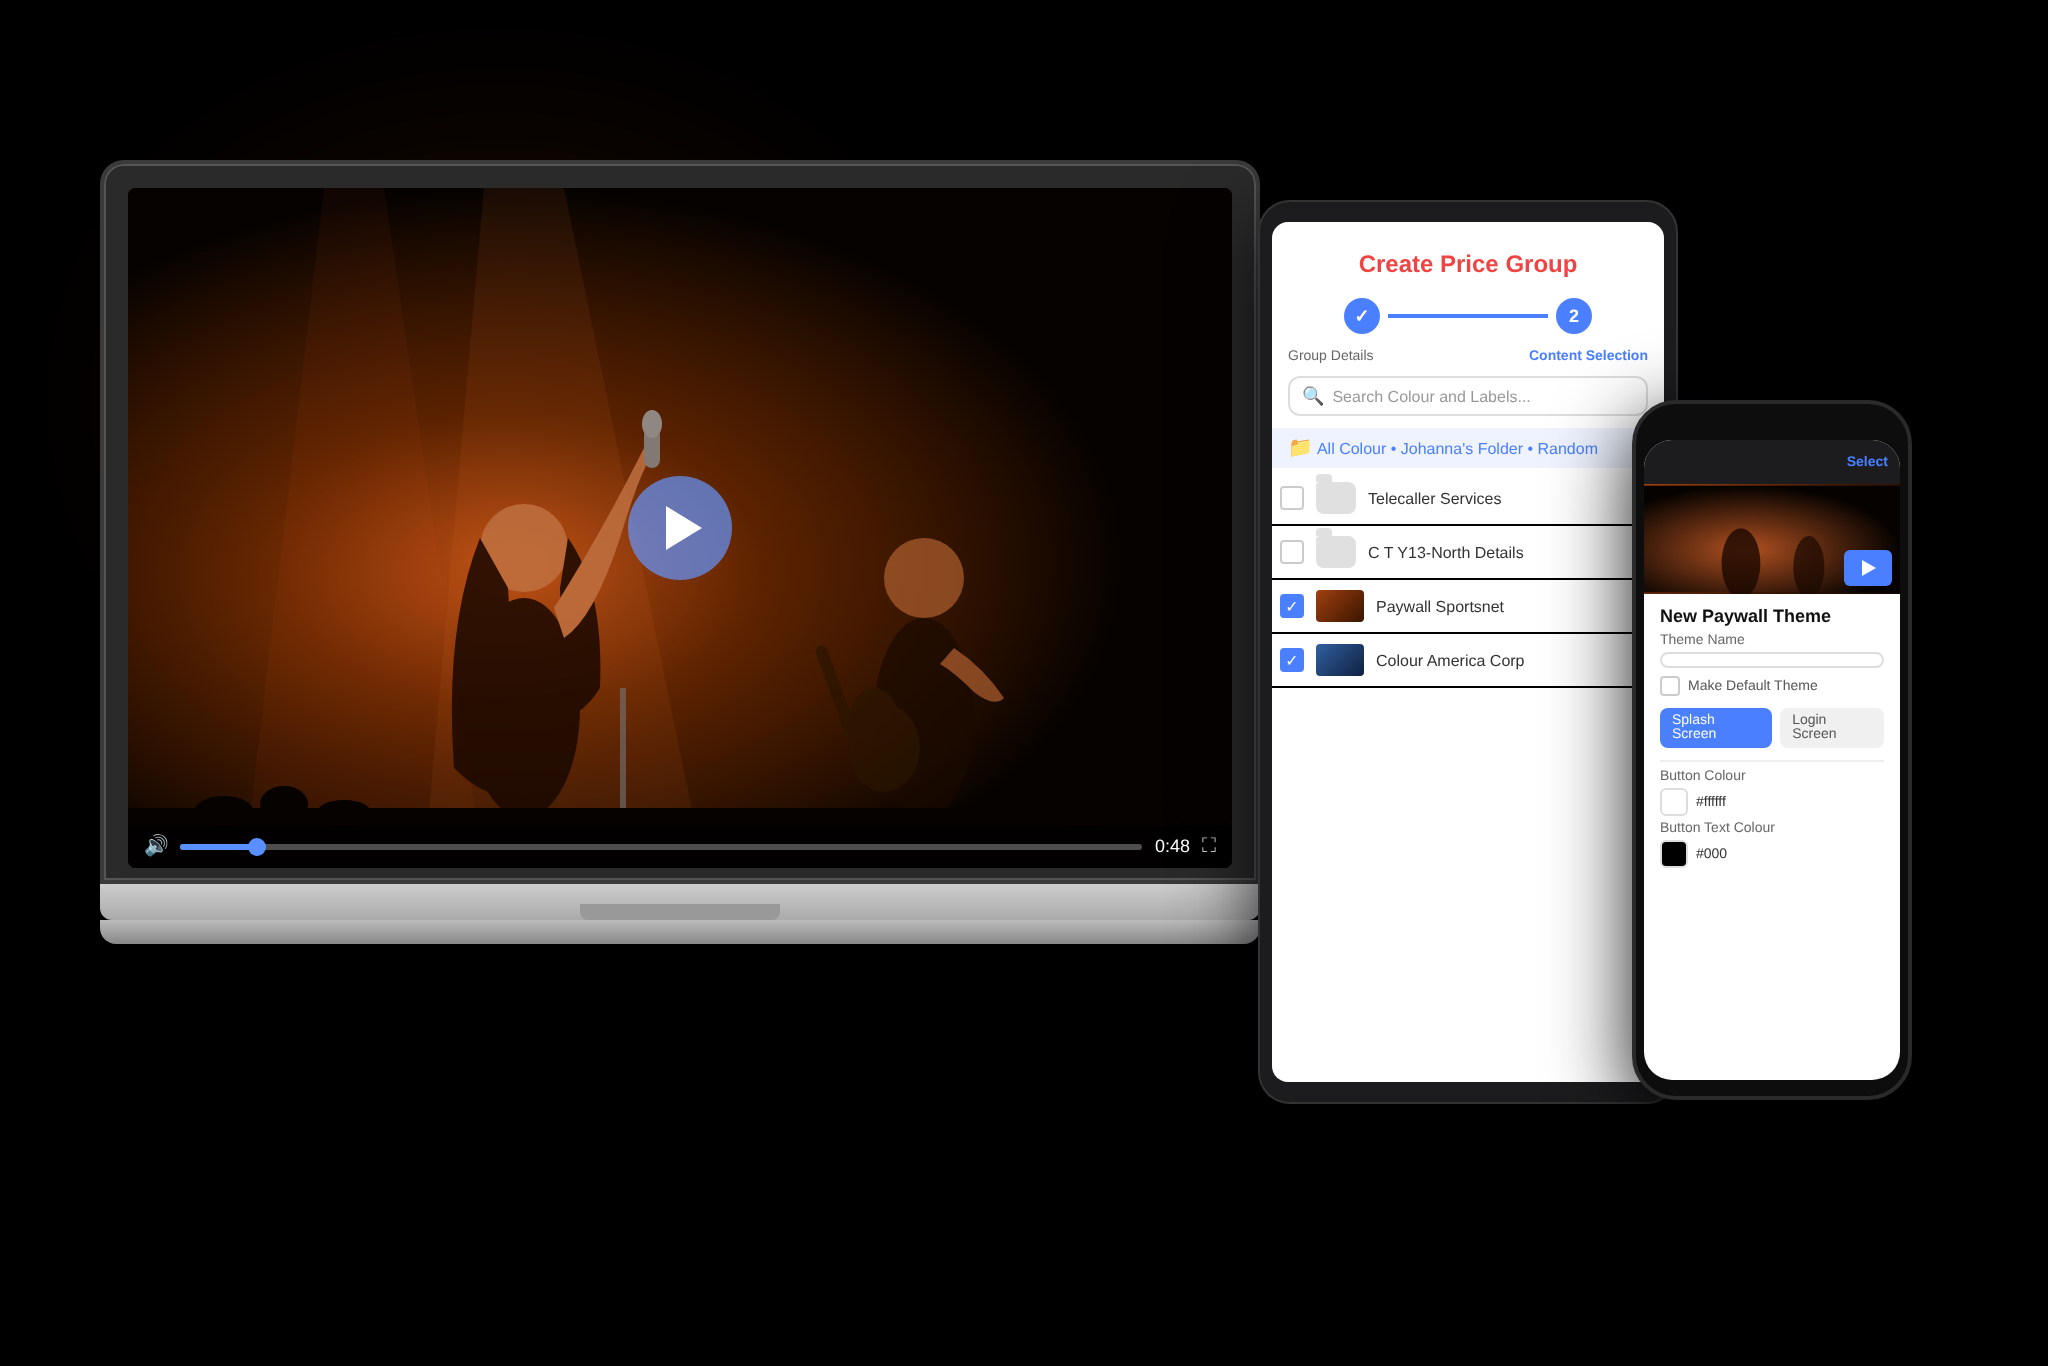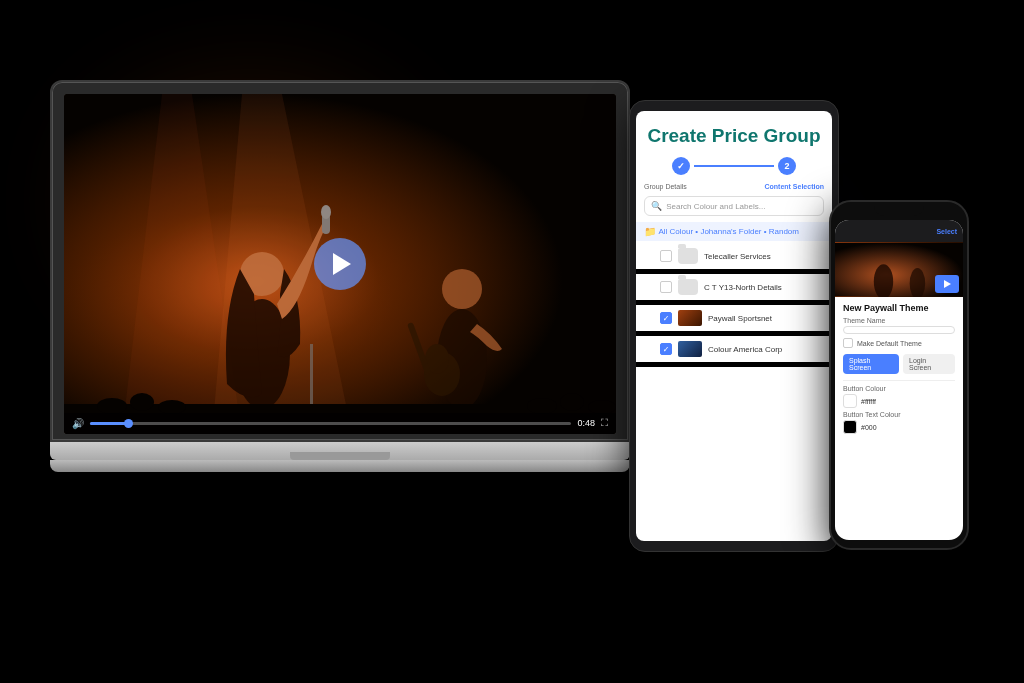--- a/index.html
+++ b/index.html
@@ -180,23 +180,23 @@
     .tablet-screen {
       background: #fff;
       border-radius: 8px;
       overflow: hidden;
       min-height: 430px;
     }
 
     .tablet-header {
       text-align: center;
       padding: 14px 8px 6px;
-      font-size: 19px;
+      font-size: 12px;
       font-weight: 700;
-      color: #0f766e;
+      color: #ef4444;
     }
 
     .tablet-steps {
       display: flex;
       align-items: center;
       justify-content: center;
       padding: 4px 12px 8px;
       gap: 4px;
     }
 
@@ -259,22 +259,22 @@
       margin-bottom: 2px;
     }
 
     .folder-icon-sm {
       font-size: 10px;
     }
 
     .file-row {
       display: flex;
       align-items: center;
-      padding: 5px 24px;
-      border-bottom: 5px solid #000000;
+      padding: 5px 4px;
+      border-bottom: 1px solid #000000;
       gap: 6px;
       justify-content: center;
     }
 
     .file-checkbox {
       width: 12px;
       height: 12px;
       border: 1.5px solid #ccc;
       border-radius: 2px;
       flex-shrink: 0;
@@ -324,21 +324,21 @@
       color: #333;
       flex: 1;
       white-space: nowrap;
       overflow: hidden;
       text-overflow: ellipsis;
     }
 
     
     .phone {
       position: absolute;
-      right: 55px;
+      right: 68px;
       top: 200px;
       width: 140px;
       background: #0d0d0d;
       border-radius: 22px;
       padding: 10px 4px 8px;
       box-shadow: 0 10px 40px rgba(0,0,0,0.9);
       border: 2px solid #2a2a2a;
     }
 
     .phone-notch {

